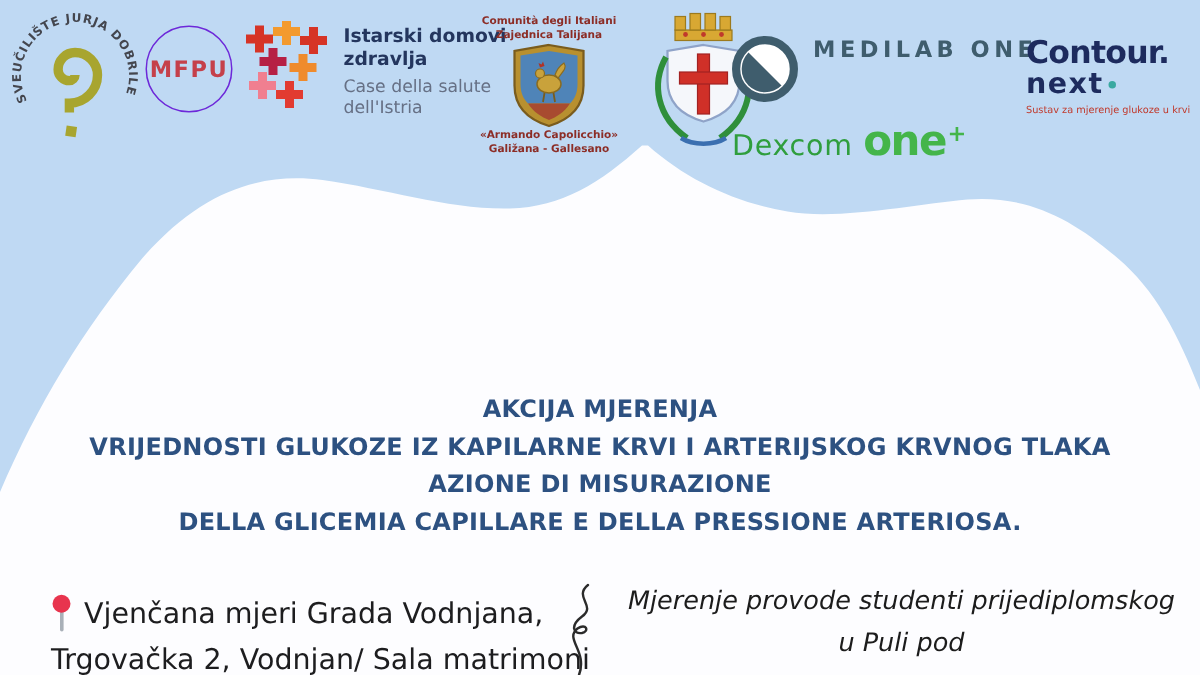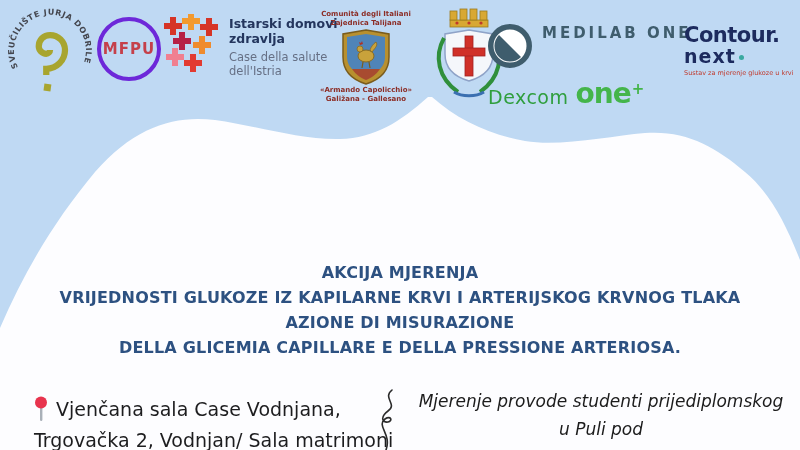--- a/index.html
+++ b/index.html
@@ -9,21 +9,21 @@
   }
   svg{display:block;}
 
   
   .blob{position:absolute;left:0;top:0;}
 
   
   .logo{position:absolute;}
   .uni-logo{left:6px;top:6px;}
   .mfpu-logo{
-    left:97px;top:17px;width:56px;height:56px;border:4px solid #6d28d9;border-radius:50%;
+    left:97px;top:17px;width:56px;height:56px;border:1px solid #6d28d9;border-radius:50%;
     display:flex;align-items:center;justify-content:center;background:transparent;
   }
   .mfpu-logo span{color:#c5404a;font-weight:bold;font-size:15px;letter-spacing:1px;}
   .idz-logo{left:164px;top:14px;display:flex;gap:11px;align-items:flex-end;}
   .idz-text .t{font-weight:bold;color:#24365e;font-size:12.5px;line-height:15px;}
   .idz-text .s{color:#667085;font-size:11.5px;line-height:14px;}
   .idz-text .gap{height:4px;}
   .ci-logo{left:306px;top:10px;width:120px;text-align:center;}
   .ci-txt{font-size:7px;font-weight:bold;color:#8c2d26;line-height:8.5px;}
   .ci-logo svg{margin:2px auto 1px auto;}
@@ -203,21 +203,21 @@
     <div>AZIONE DI MISURAZIONE</div>
     <div>DELLA GLICEMIA CAPILLARE E DELLA PRESSIONE ARTERIOSA.</div>
   </div>
 
   <div class="location">
     <div class="l1">
       <svg class="pin" viewBox="0 0 14 27">
         <rect x="6" y="11" width="2.4" height="14" rx="1.2" fill="#a9b0b8"></rect>
         <circle cx="7" cy="6.5" r="6" fill="#e8344e"></circle>
       </svg>
-      <span>Vjenčana sala  Case Vodnjana,</span>
+      <span>Vjenčana mjeri  Grada Vodnjana,</span>
     </div>
     <div>Trgovačka 2, Vodnjan/ Sala matrimoni</div>
   </div>
 
   <svg class="divider" width="26" height="64" viewBox="0 0 26 64">
     <path d="M16,2 C6,10 22,16 12,23 C4,29 6,35 12,34 C17,33 15,27 9,31 C0,38 16,46 10,62" stroke="#2b2b2b" stroke-width="1.6" fill="none" stroke-linecap="round"></path>
   </svg>
 
   <div class="info">
     <div>Mjerenje provode studenti prijediplomskog</div>

